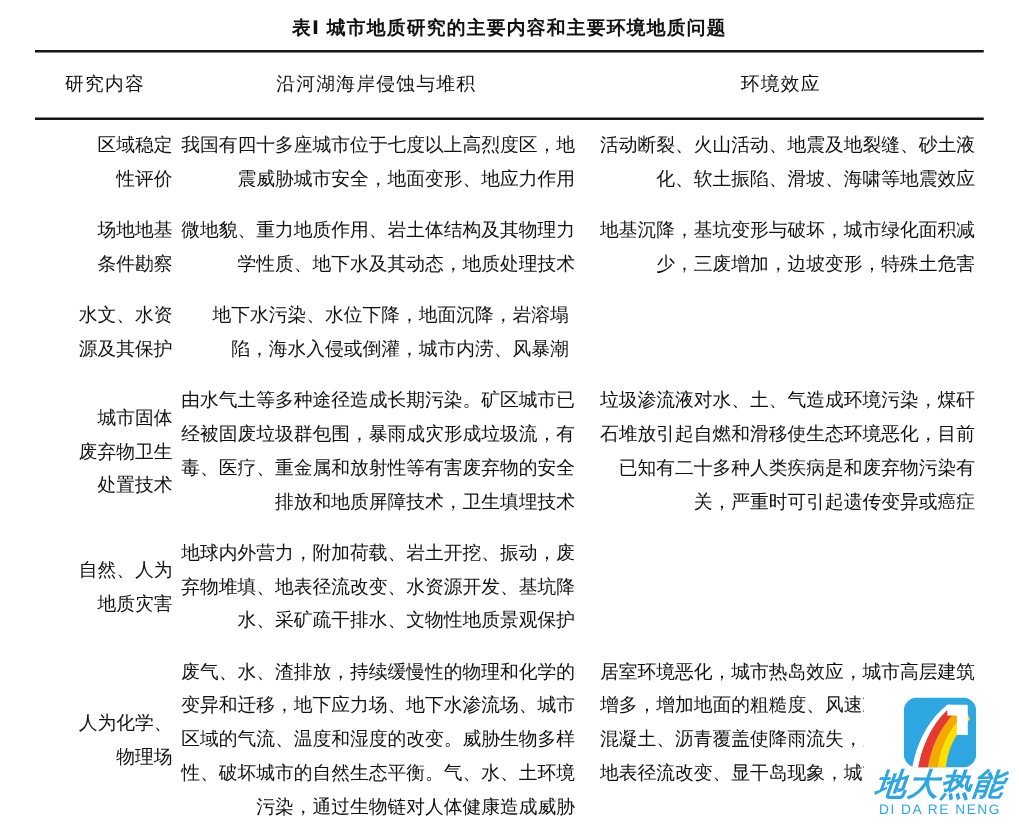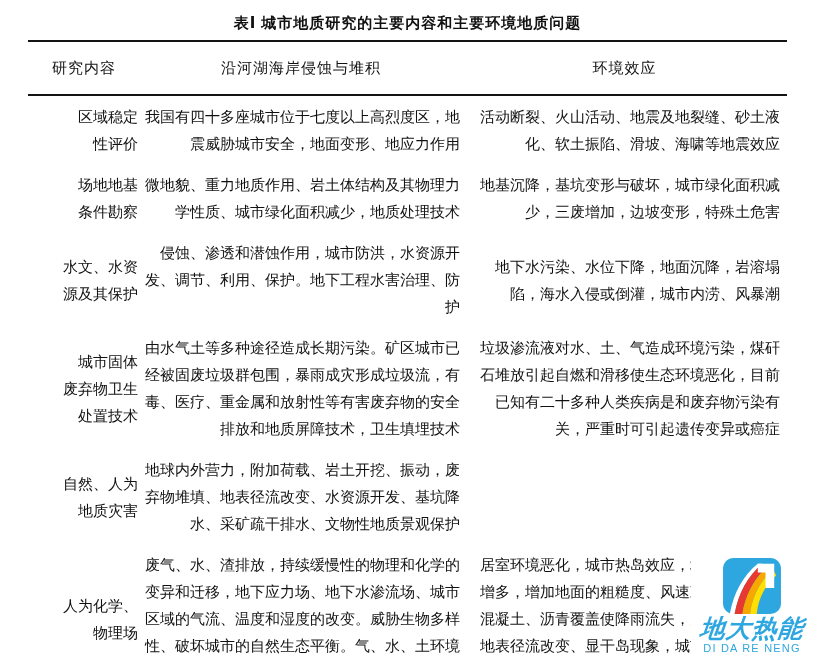--- a/index.html
+++ b/index.html
@@ -92,28 +92,27 @@
     <div class="grid-row data-row">
       <div class="cell c1">区域稳定
 性评价</div>
       <div class="cell c2">我国有四十多座城市位于七度以上高烈度区，地震威胁城市安全，地面变形、地应力作用</div>
       <div class="cell c3">活动断裂、火山活动、地震及地裂缝、砂土液化、软土振陷、滑坡、海啸等地震效应</div>
     </div>
 
     <div class="grid-row data-row">
       <div class="cell c1">场地地基
 条件勘察</div>
-      <div class="cell c2">微地貌、重力地质作用、岩土体结构及其物理力学性质、城市绿化面积减少，地质处理技术</div>
+      <div class="cell c2">微地貌、重力地质作用、岩土体结构及其物理力学性质、地下水及其动态，地质处理技术</div>
       <div class="cell c3">地基沉降，基坑变形与破坏，城市绿化面积减少，三废增加，边坡变形，特殊土危害</div>
     </div>
 
     <div class="grid-row data-row">
       <div class="cell c1">水文、水资
 源及其保护</div>
-      <div class="cell c2">侵蚀、渗透和潜蚀作用，城市防洪，水资源开发、调节、利用、保护。地下工程水害治理、防护</div>
       <div class="cell c3">地下水污染、水位下降，地面沉降，岩溶塌陷，海水入侵或倒灌，城市内涝、风暴潮</div>
     </div>
 
     <div class="grid-row data-row">
       <div class="cell c1">城市固体
 废弃物卫生
 处置技术</div>
       <div class="cell c2">由水气土等多种途径造成长期污染。矿区城市已经被固废垃圾群包围，暴雨成灾形成垃圾流，有毒、医疗、重金属和放射性等有害废弃物的安全排放和地质屏障技术，卫生填埋技术</div>
       <div class="cell c3">垃圾渗流液对水、土、气造成环境污染，煤矸石堆放引起自燃和滑移使生态环境恶化，目前已知有二十多种人类疾病是和废弃物污染有关，严重时可引起遗传变异或癌症</div>
     </div>

